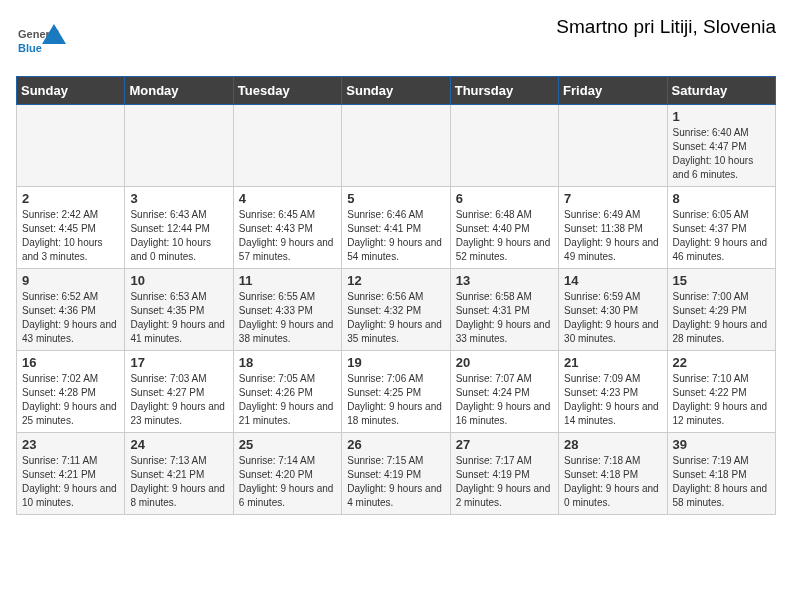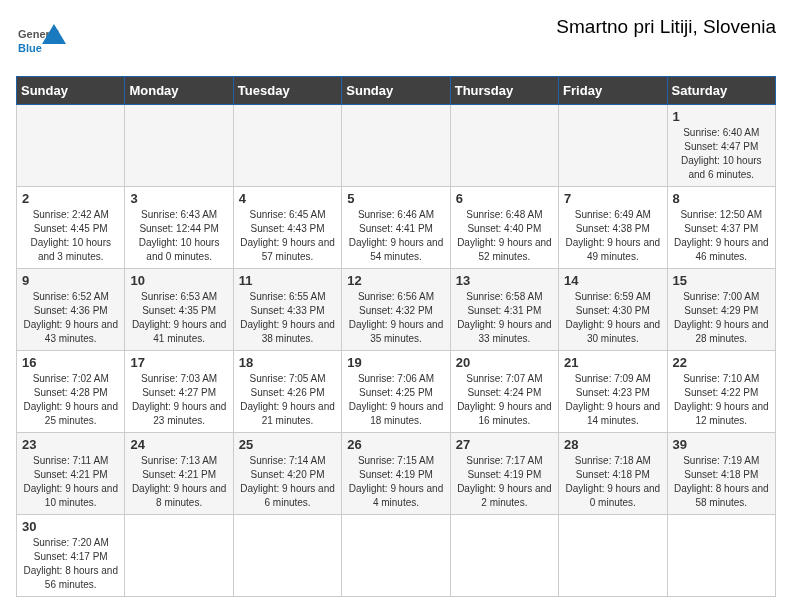--- a/index.html
+++ b/index.html
@@ -59,21 +59,20 @@
     .day-number {
       font-size: 13px;
       font-weight: bold;
       display: block;
       margin-bottom: 2px;
     }
     .day-info {
       font-size: 10px;
       color: #333;
       line-height: 1.4;
-      text-align: center;
     }
     .empty-cell {
       background: #f9f9f9;
     }
     tr:nth-child(odd) td {
       background-color: #f5f5f5;
     }
     tr:nth-child(even) td {
       background-color: #ffffff;
     }
@@ -151,26 +150,26 @@
         </td>
         <td>
           <span class="day-number">6</span>
           <div class="day-info">Sunrise: 6:48 AM
 Sunset: 4:40 PM
 Daylight: 9 hours and 52 minutes.</div>
         </td>
         <td>
           <span class="day-number">7</span>
           <div class="day-info">Sunrise: 6:49 AM
-Sunset: 4:38 PM
+Sunset: 11:38 PM
 Daylight: 9 hours and 49 minutes.</div>
         </td>
         <td>
           <span class="day-number">8</span>
-          <div class="day-info">Sunrise: 12:50 AM
+          <div class="day-info">Sunrise: 6:05 AM
 Sunset: 4:37 PM
 Daylight: 9 hours and 46 minutes.</div>
         </td>
       </tr>
       <tr>
         <td>
           <span class="day-number">9</span>
           <div class="day-info">Sunrise: 6:52 AM
 Sunset: 4:36 PM
 Daylight: 9 hours and 43 minutes.</div>
@@ -293,28 +292,14 @@
 Sunset: 4:18 PM
 Daylight: 9 hours and 0 minutes.</div>
         </td>
         <td>
           <span class="day-number">39</span>
           <div class="day-info">Sunrise: 7:19 AM
 Sunset: 4:18 PM
 Daylight: 8 hours and 58 minutes.</div>
         </td>
       </tr>
-      <tr>
-        <td>
-          <span class="day-number">30</span>
-          <div class="day-info">Sunrise: 7:20 AM
-Sunset: 4:17 PM
-Daylight: 8 hours and 56 minutes.</div>
-        </td>
-        <td class="empty-cell"></td>
-        <td class="empty-cell"></td>
-        <td class="empty-cell"></td>
-        <td class="empty-cell"></td>
-        <td class="empty-cell"></td>
-        <td class="empty-cell"></td>
-      </tr>
     </tbody>
 </table>
 
 </body></html>

